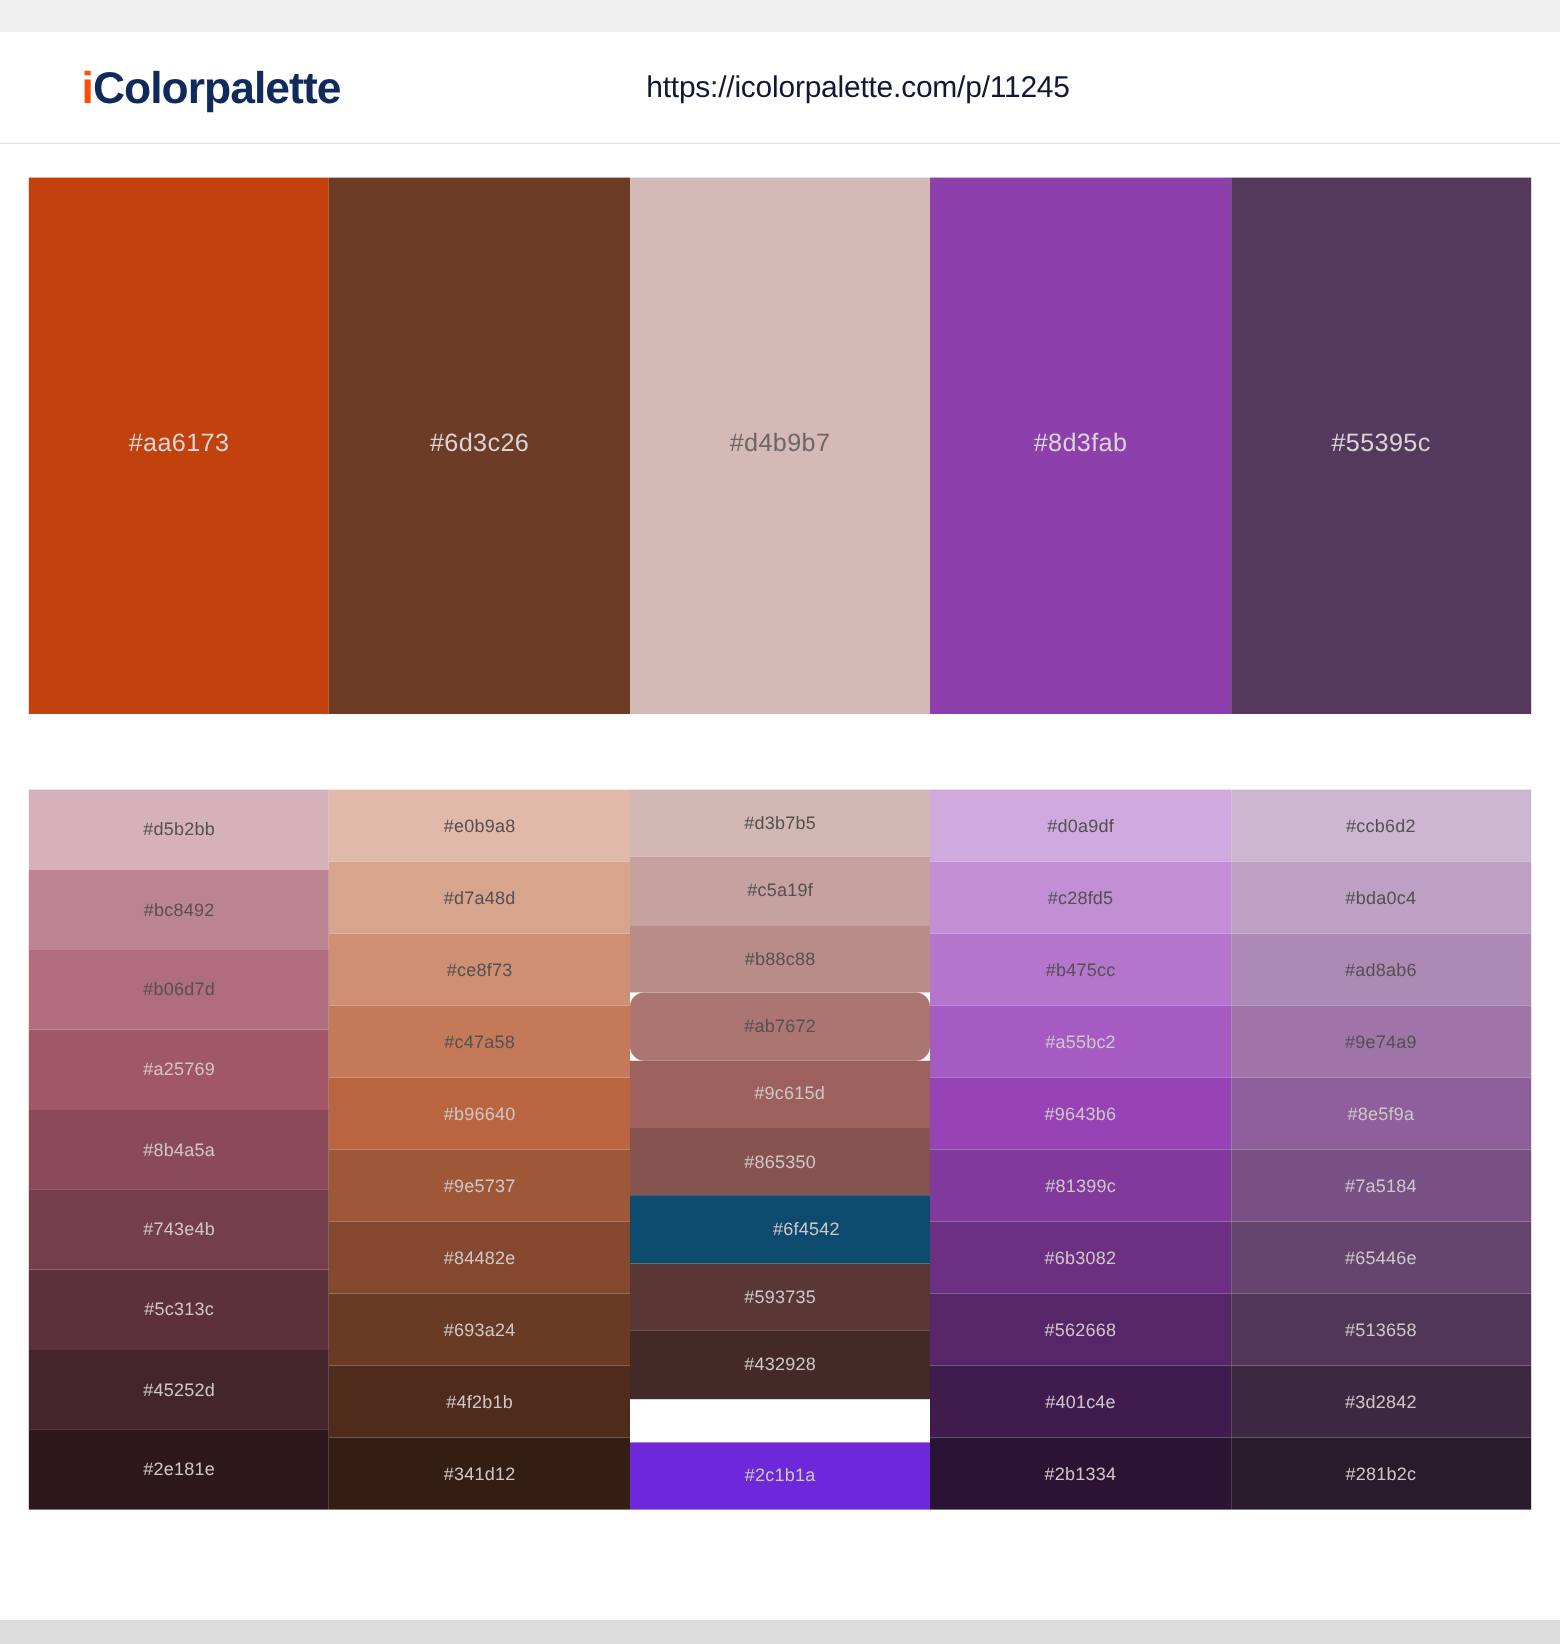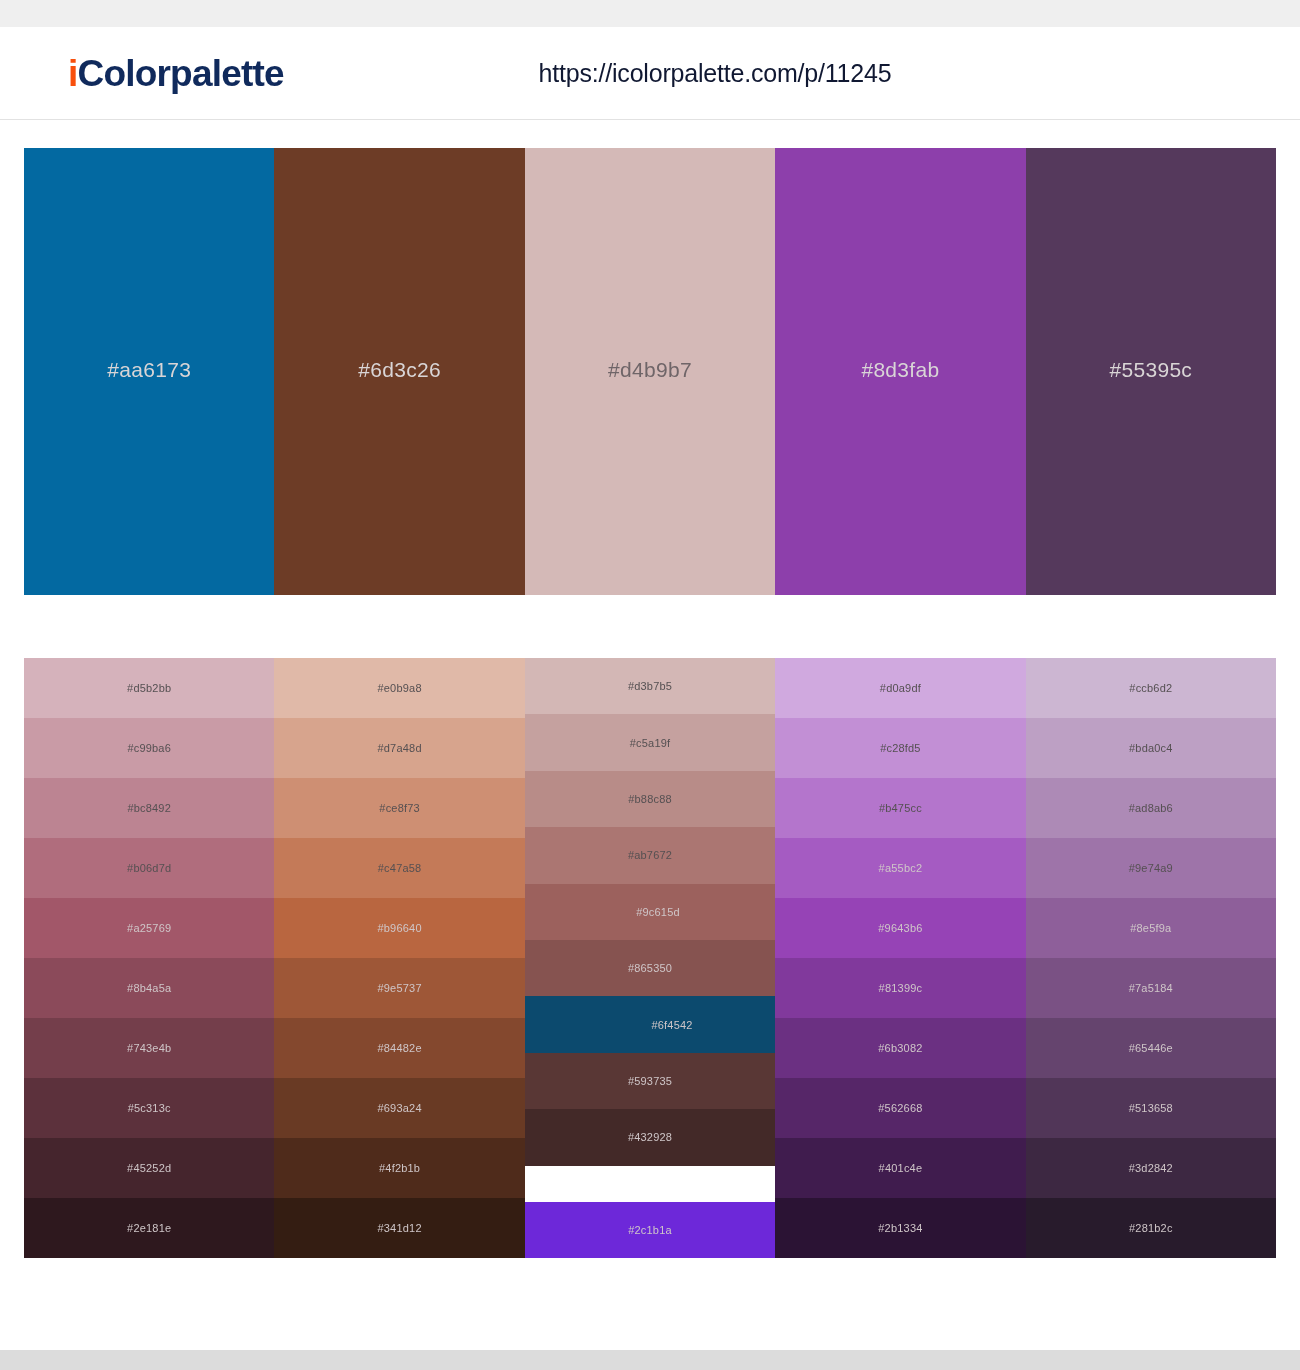--- a/index.html
+++ b/index.html
@@ -92,21 +92,21 @@
     display: flex;
     flex-direction: column;
   }
   .shade-cell {
     flex: 1 1 0;
     display: flex;
     align-items: center;
     justify-content: center;
   }
   .shade-cell .shade-label {
-    font-size: 11px;
+    font-size: 15px;
     letter-spacing: 0.2px;
     color: #cfc6c8;
   }
   .shade-cell.light .shade-label { color: #555052; }
 
   
   .bottom-strip {
     position: absolute;
     left: 0;
     bottom: 0;
@@ -121,21 +121,21 @@
 <div class="top-strip"></div>
 
 <header class="site-header">
   <div class="logo">
     <span class="logo-i">i</span><span class="logo-rest">Colorpalette</span>
   </div>
   <div class="page-url">https://icolorpalette.com/p/11245</div>
 </header>
 
 <section class="swatch-band">
-    <div class="swatch" style="background: #0369a1;">
+    <div class="swatch" style="background: #c2410c;">
       <span class="swatch-label">#aa6173</span>
     </div>
     <div class="swatch" style="background: rgb(109, 60, 38);">
       <span class="swatch-label">#6d3c26</span>
     </div>
     <div class="swatch light" style="background: rgb(212, 185, 183);">
       <span class="swatch-label">#d4b9b7</span>
     </div>
     <div class="swatch" style="background: rgb(141, 63, 171);">
       <span class="swatch-label">#8d3fab</span>
@@ -143,23 +143,20 @@
     <div class="swatch" style="background: rgb(85, 57, 92);">
       <span class="swatch-label">#55395c</span>
     </div>
   </section>
 
 <section class="shades-grid">
     <div class="shade-col">
       <div class="shade-cell light" style="background: rgb(213, 178, 187);">
         <span class="shade-label">#d5b2bb</span>
       </div>
-      <div class="shade-cell light" style="background: rgb(201, 155, 166);">
-        <span class="shade-label">#c99ba6</span>
-      </div>
       <div class="shade-cell light" style="background: rgb(188, 132, 146);">
         <span class="shade-label">#bc8492</span>
       </div>
       <div class="shade-cell light" style="background: rgb(176, 109, 125);">
         <span class="shade-label">#b06d7d</span>
       </div>
       <div class="shade-cell" style="background: rgb(162, 87, 105);">
         <span class="shade-label">#a25769</span>
       </div>
       <div class="shade-cell" style="background: rgb(139, 74, 90);">
@@ -213,21 +210,21 @@
     <div class="shade-col">
       <div class="shade-cell light" style="background: rgb(211, 183, 181);">
         <span class="shade-label">#d3b7b5</span>
       </div>
       <div class="shade-cell light" style="background: rgb(197, 161, 159);">
         <span class="shade-label">#c5a19f</span>
       </div>
       <div class="shade-cell light" style="background: rgb(184, 140, 136);">
         <span class="shade-label">#b88c88</span>
       </div>
-      <div class="shade-cell light" style="background: rgb(171, 118, 114);">
+      <div class="shade-cell light" style="background: rgb(171, 118, 114); border-radius: 12px;">
         <span class="shade-label">#ab7672</span>
       </div>
       <div class="shade-cell" style="background: rgb(156, 97, 93); padding-left: 16px;">
         <span class="shade-label">#9c615d</span>
       </div>
       <div class="shade-cell" style="background: rgb(134, 83, 80);">
         <span class="shade-label">#865350</span>
       </div>
       <div class="shade-cell" style="background: #0c4a6e; padding-left: 44px;">
         <span class="shade-label">#6f4542</span>

